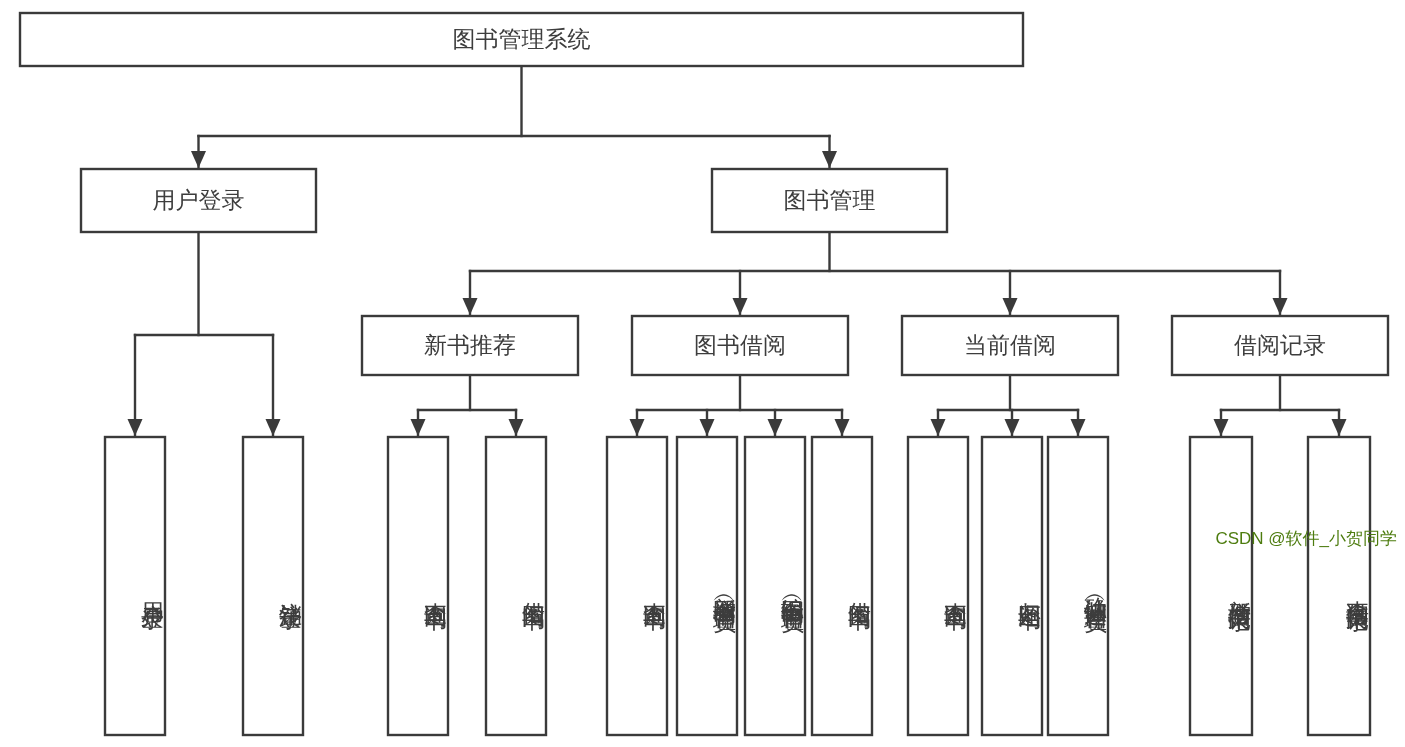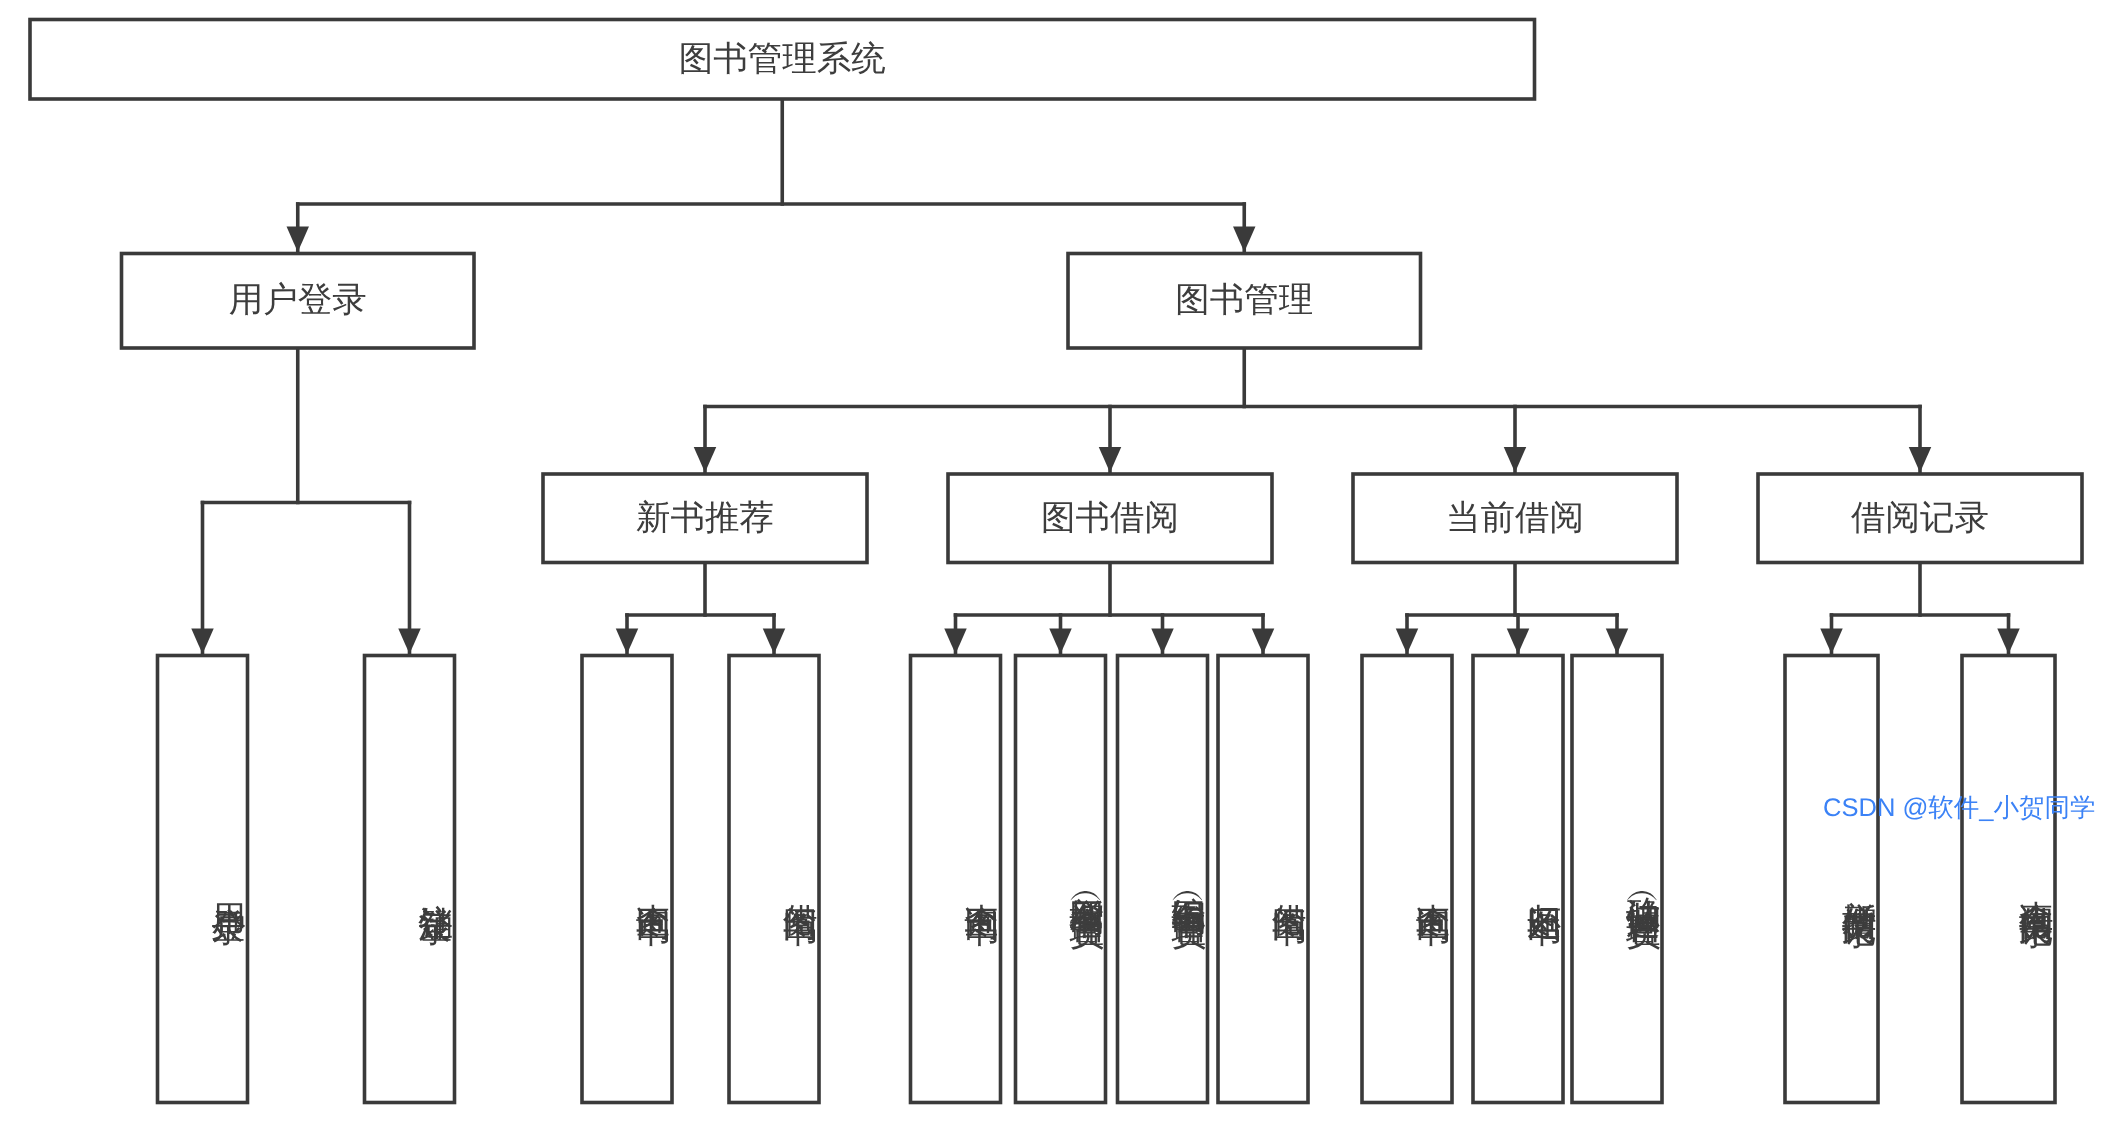--- a/index.html
+++ b/index.html
@@ -63,21 +63,21 @@
     text-align: center;
     pointer-events: none;
     white-space: nowrap;
   }
   .watermark {
     position: absolute;
     right: 8px;
     bottom: 6px;
     font-family: "Liberation Sans", "DejaVu Sans", sans-serif;
     font-size: 17px;
-    color: #3b82f6;
+    color: #4d7c0f;
     white-space: nowrap;
   }
 </style>
 </head>
 <body>
 
 <div id="diagram-root">
 
   <svg class="diagram-canvas" viewBox="0 0 1405 747">
     <g id="connector-layer">

